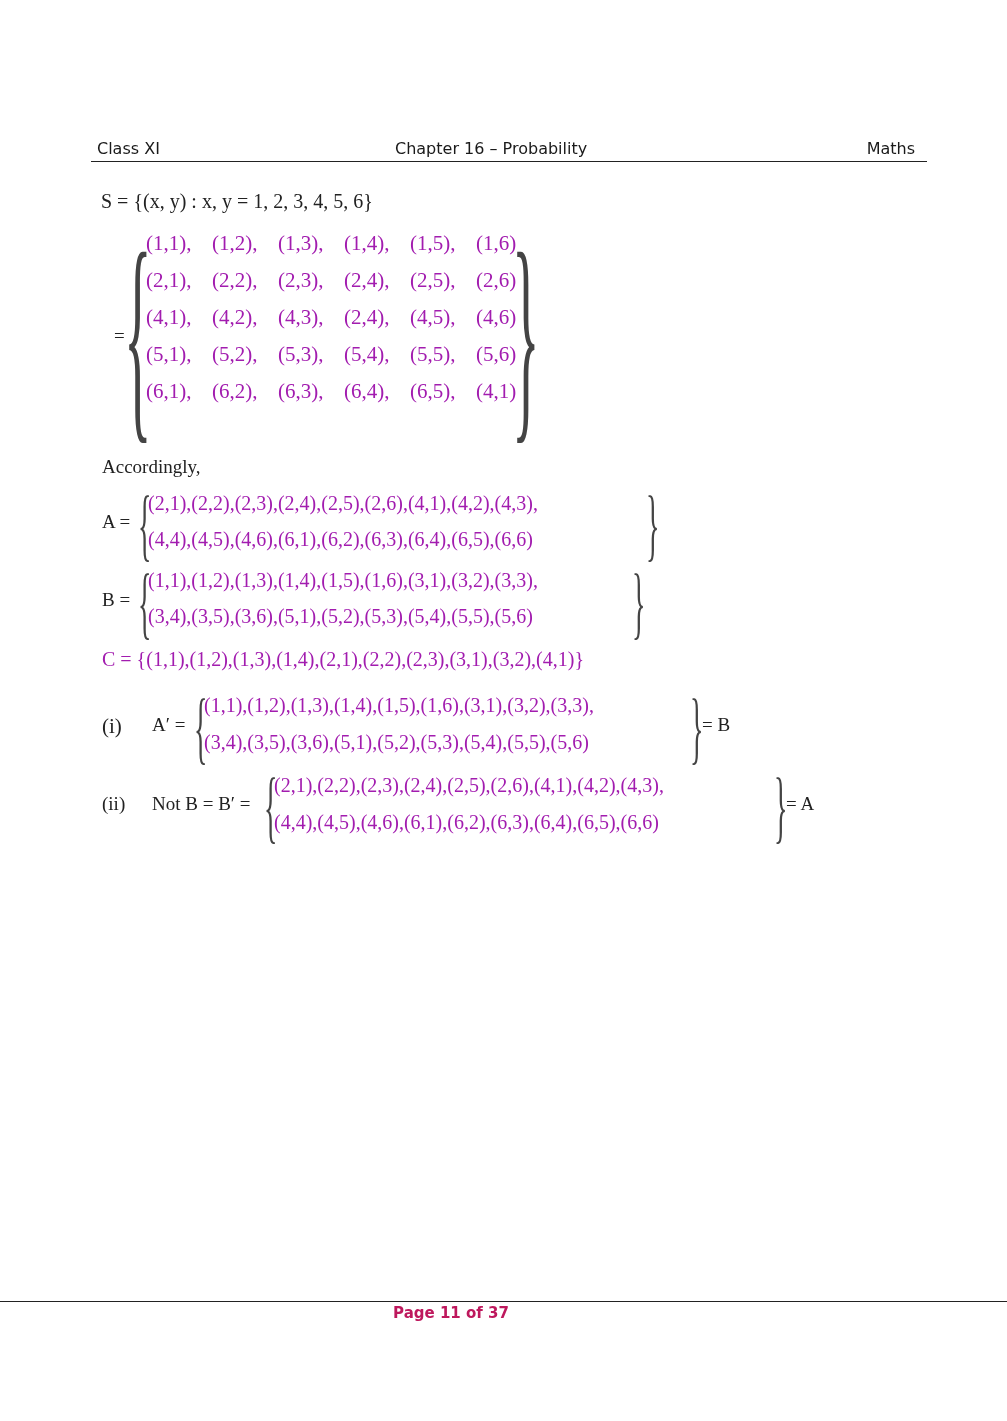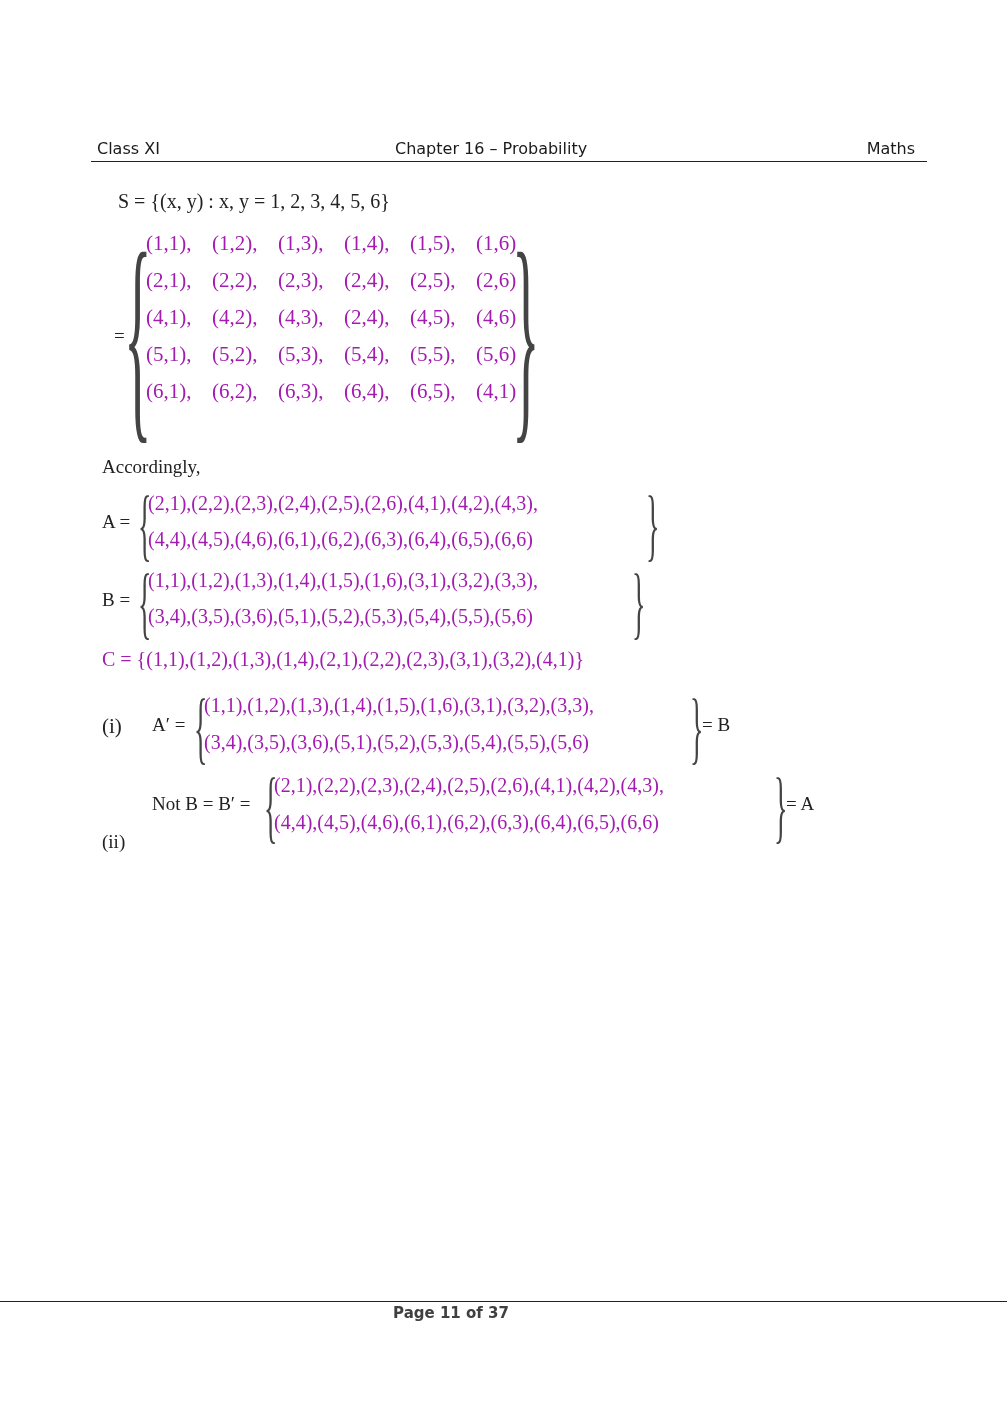--- a/index.html
+++ b/index.html
@@ -9,32 +9,32 @@
   .hdr .l { left:6px; }
   .hdr .c { left:304px; }
   .hdr .r { right:12px;text-align:center; }
   .math { font-family:"Liberation Serif", serif; font-size:19px; color:#222; position:absolute; white-space:nowrap; }
   .brace { position:absolute; font-family:"Liberation Serif", serif; color:#444; font-weight:300; }
   .grid { position:absolute; left:146px; top:226px; }
   .grid .row { height:37px; line-height:34px; font-family:"Liberation Serif", serif; font-size:21px; color:#a21caf; white-space:nowrap; }
   .grid .cell { display:inline-block; width:66px; }
   .setrow { font-family:"Liberation Serif", serif; font-size:20px; color:#a21caf; white-space:nowrap; position:absolute;text-align:center; }
   .footer-line { position:absolute; left:0; top:1301px; width:1007px; border-top:1.5px solid #222; }
-  .footer { position:absolute; top:1304px; left:0; width:902px; text-align:center; font-family:"DejaVu Sans", sans-serif; font-weight:bold; font-size:15px; color:#404040; }
+  .footer { position:absolute; top:1304px; left:0; width:902px; text-align:center; font-family:"DejaVu Sans", sans-serif; font-weight:bold; font-size:15px; color:#be185d; }
 </style>
 </head>
 <body>
 
 <div class="hdr">
   <span class="l">Class XI</span>
   <span class="c">Chapter 16 – Probability</span>
   <span class="r">Maths</span>
 </div>
 
-<div class="math" style="left:118px; top:190px; font-size:20px;">S = {(x, y) : x, y = 1, 2, 3, 4, 5, 6}</div>
+<div class="math" style="left:101px; top:190px; font-size:20px;">S = {(x, y) : x, y = 1, 2, 3, 4, 5, 6}</div>
 
 <div class="math" style="left:114px; top:325px;">=</div>
 <div class="brace" style="left:124px; top:220px; font-size:230px; line-height:230px; transform:scaleX(0.25); transform-origin:left top;">{</div>
 <div class="grid">
   <div class="row">
     <span class="cell">(1,1),</span><span class="cell">(1,2),</span><span class="cell">(1,3),</span><span class="cell">(1,4),</span><span class="cell">(1,5),</span><span class="cell">(1,6)</span>
   </div>
   <div class="row">
     <span class="cell">(2,1),</span><span class="cell">(2,2),</span><span class="cell">(2,3),</span><span class="cell">(2,4),</span><span class="cell">(2,5),</span><span class="cell">(2,6)</span>
   </div>
@@ -67,21 +67,21 @@
 <div class="setrow" style="left:102px; top:648px;">C = {(1,1),(1,2),(1,3),(1,4),(2,1),(2,2),(2,3),(3,1),(3,2),(4,1)}</div>
 
 <div class="math" style="left:102px; top:714px; font-size:21px;">(i)</div>
 <div class="math" style="left:152px; top:714px;">A′ =</div>
 <div class="brace" style="left:194px; top:687px; font-size:80px; line-height:80px; transform:scaleX(0.35); transform-origin:left top;">{</div>
 <div class="setrow" style="left:204px; top:694px;">(1,1),(1,2),(1,3),(1,4),(1,5),(1,6),(3,1),(3,2),(3,3),</div>
 <div class="setrow" style="left:204px; top:731px;">(3,4),(3,5),(3,6),(5,1),(5,2),(5,3),(5,4),(5,5),(5,6)</div>
 <div class="brace" style="left:690px; top:687px; font-size:80px; line-height:80px; transform:scaleX(0.35); transform-origin:left top;">}</div>
 <div class="math" style="left:702px; top:714px;">= B</div>
 
-<div class="math" style="left:102px; top:793px;margin-top:38px;">(ii)</div>
+<div class="math" style="left:102px; top:793px;">(ii)</div>
 <div class="math" style="left:152px; top:793px;">Not B = B′ =</div>
 <div class="brace" style="left:264px; top:766px; font-size:80px; line-height:80px; transform:scaleX(0.35); transform-origin:left top;">{</div>
 <div class="setrow" style="left:274px; top:774px;">(2,1),(2,2),(2,3),(2,4),(2,5),(2,6),(4,1),(4,2),(4,3),</div>
 <div class="setrow" style="left:274px; top:811px;">(4,4),(4,5),(4,6),(6,1),(6,2),(6,3),(6,4),(6,5),(6,6)</div>
 <div class="brace" style="left:774px; top:766px; font-size:80px; line-height:80px; transform:scaleX(0.35); transform-origin:left top;">}</div>
 <div class="math" style="left:786px; top:793px;">= A</div>
 
 <div class="footer-line"></div>
 <div class="footer">Page 11 of 37</div>
 

